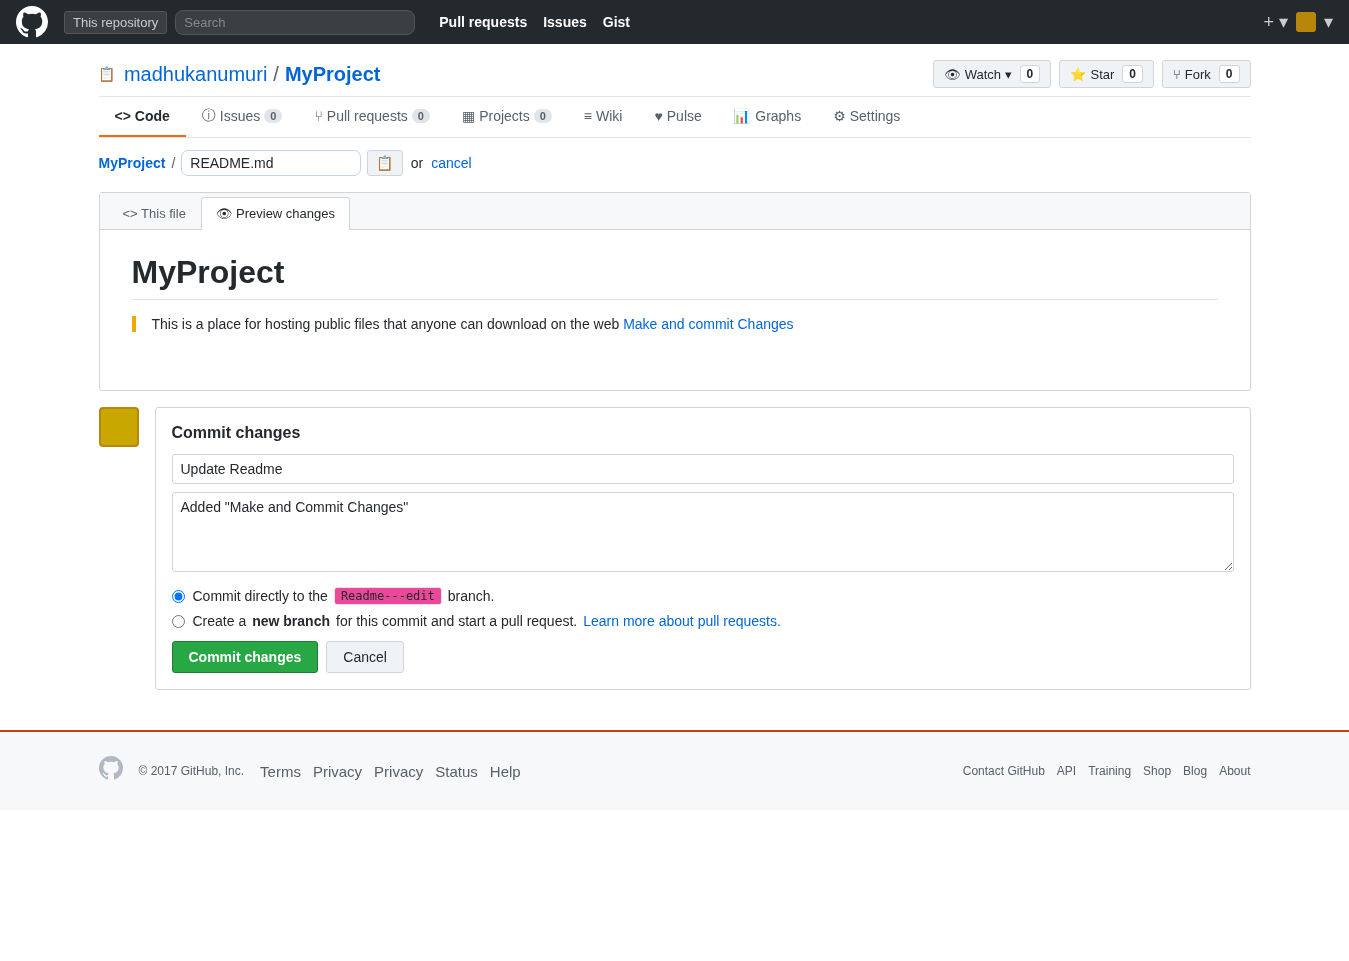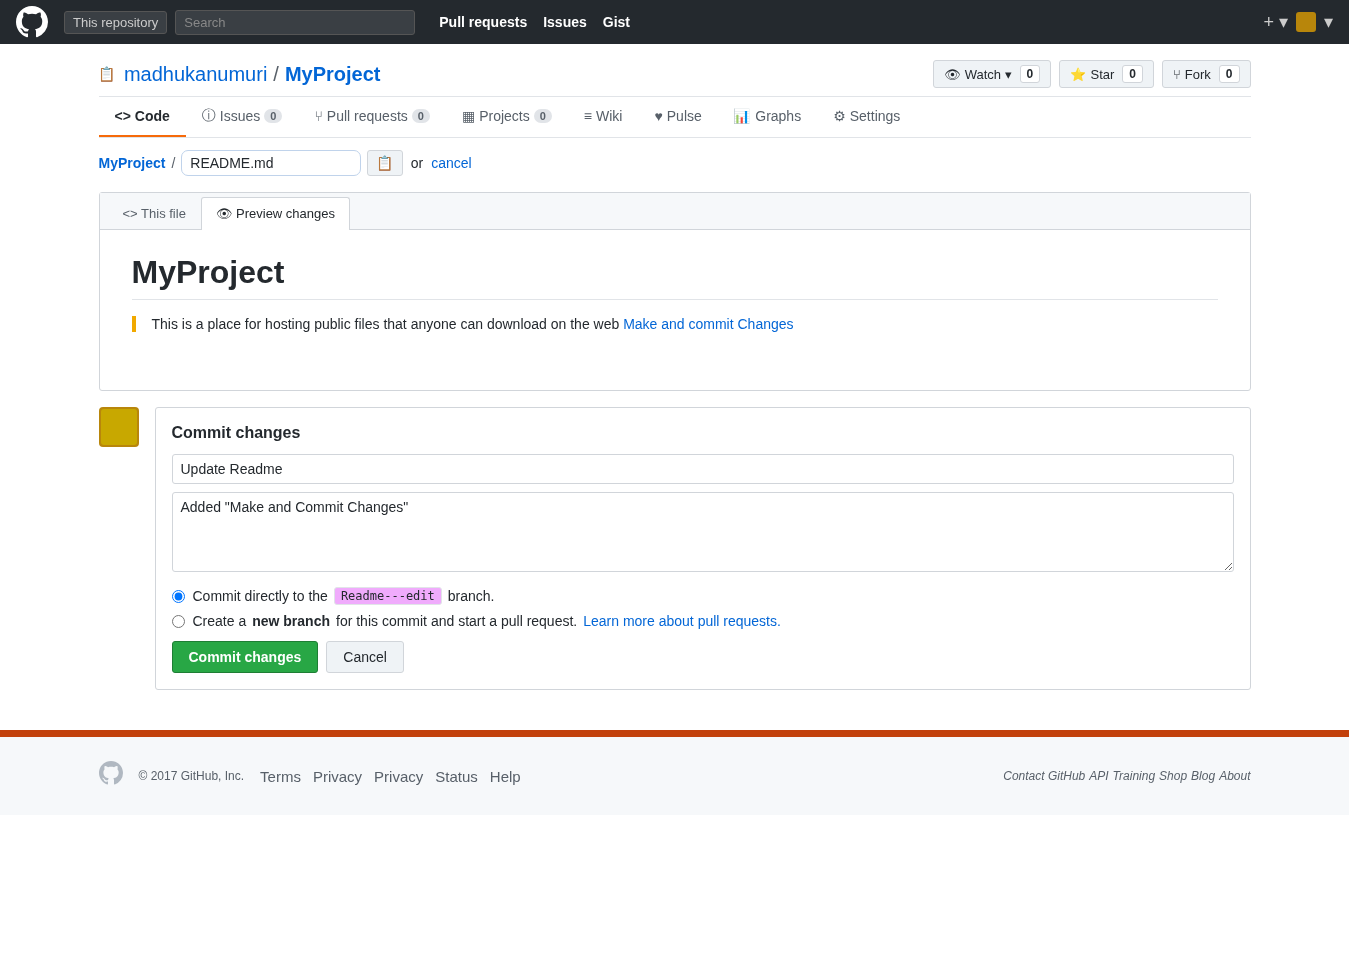--- a/index.html
+++ b/index.html
@@ -4,21 +4,21 @@
   <style>
     * { box-sizing: border-box; margin: 0; padding: 0; }
     body { font-family: -apple-system, BlinkMacSystemFont, "Segoe UI", Helvetica, Arial, sans-serif; font-size: 14px; color: #24292e; background: #fff; }
 
     
     .top-nav { background: #24292e; height: 44px; display: flex; align-items: center; padding: 0 16px; gap: 16px; }
     .top-nav-logo { color: #fff; font-size: 24px; display: flex; align-items: center; }
     .top-nav-logo svg { fill: white; width: 32px; height: 32px; }
     .top-nav-search-wrapper { display: flex; align-items: center; gap: 8px; }
     .top-nav-repo-label { color: #ccc; font-size: 13px; background: #3a3f44; border: 1px solid #555; border-radius: 3px; padding: 3px 8px; cursor: pointer; white-space: nowrap; }
-    .top-nav-search { background: #3a3f44; border: 1px solid #555; border-radius: 3px; color: #ccc; padding: 4px 8px; font-size: 13px; width: 240px; }
+    .top-nav-search { background: #3a3f44; border: 1px solid #555; border-radius: 8px; color: #ccc; padding: 4px 8px; font-size: 13px; width: 240px; }
     .top-nav-search::placeholder { color: #888; }
     .top-nav-links { display: flex; gap: 16px; margin-left: 8px; }
     .top-nav-links a { color: #fff; font-size: 14px; font-weight: 600; text-decoration: none; }
     .top-nav-right { margin-left: auto; display: flex; align-items: center; gap: 8px; }
     .top-nav-icon-btn { color: #ccc; background: none; border: none; cursor: pointer; font-size: 18px; display: flex; align-items: center; gap: 2px; }
     .top-nav-avatar { width: 20px; height: 20px; background: #b8860b; border-radius: 3px; display: inline-block; }
 
     
     .main { max-width: 1200px; margin: 0 auto; padding: 0 24px; }
 
@@ -67,36 +67,36 @@
     .commit-section { display: flex; gap: 16px; margin: 16px 0; align-items: flex-start; }
     .commit-avatar { width: 40px; height: 40px; background: #b8860b; border-radius: 4px; flex-shrink: 0; display: flex; align-items: center; justify-content: center; }
     .commit-avatar-inner { width: 36px; height: 36px; background: #c8a800; border-radius: 3px; }
     .commit-form { flex: 1; border: 1px solid #d1d5da; border-radius: 3px; padding: 16px; background: #fff; }
     .commit-form h3 { font-size: 16px; font-weight: 600; margin-bottom: 12px; color: #24292e; }
     .commit-input { width: 100%; border: 1px solid #d1d5da; border-radius: 3px; padding: 6px 8px; font-size: 14px; margin-bottom: 8px; color: #24292e; }
     .commit-textarea { width: 100%; border: 1px solid #d1d5da; border-radius: 3px; padding: 6px 8px; font-size: 14px; min-height: 80px; resize: vertical; margin-bottom: 12px; color: #24292e; font-family: inherit; }
     .commit-options { margin-bottom: 12px; }
     .commit-option { display: flex; align-items: center; gap: 8px; margin-bottom: 8px; font-size: 14px; }
     .commit-option label { display: flex; align-items: center; gap: 6px; }
-    .branch-badge { background: #f0abfc; border: 1px solid #e1e4e8; border-radius: 3px; padding: 1px 6px; font-family: monospace; font-size: 12px; color: #24292e; }
+    .branch-badge { background: #ec4899; border: 1px solid #e1e4e8; border-radius: 3px; padding: 1px 6px; font-family: monospace; font-size: 12px; color: #24292e; }
     .commit-option a { color: #0366d6; text-decoration: none; }
     .commit-option strong { font-weight: 600; }
     .commit-actions { display: flex; gap: 8px; align-items: center; }
     .btn-commit { background: #28a745; color: #fff; border: 1px solid #1e7e34; border-radius: 3px; padding: 7px 16px; font-size: 14px; font-weight: 600; cursor: pointer; }
     .btn-cancel { background: #eff3f6; border: 1px solid #d1d5da; border-radius: 3px; padding: 7px 16px; font-size: 14px; cursor: pointer; color: #24292e; }
 
     
-    footer { border-top: 7px solid #c2410c; margin-top: 40px; padding: 24px 0; background: #f6f8fa; }
+    footer { border-top: 2px solid #c2410c; margin-top: 40px; padding: 24px 0; background: #f6f8fa; }
     .footer-inner { max-width: 1200px; margin: 0 auto; padding: 0 24px; display: flex; justify-content: space-between; align-items: center; }
     .footer-logo { color: #b0b8c1; font-size: 22px; }
     .footer-left { display: flex; align-items: center; gap: 16px; }
     .footer-copy { color: #586069; font-size: 12px; }
     .footer-links { display: flex; gap: 12px; }
     .footer-links a { color: #586069; font-size: 15px; text-decoration: none; }
-    .footer-right { display: flex; gap: 4px; font-style: italic; }
+    .footer-right { display: flex; gap: 12px; }
     .footer-right a { color: #586069; font-size: 12px; text-decoration: none; }
   </style>
 </head>
 <body>
 
 <nav class="top-nav">
   <div class="top-nav-logo">
     <svg viewBox="0 0 16 16" version="1.1" aria-hidden="true">
       <path fill-rule="evenodd" d="M8 0C3.58 0 0 3.58 0 8c0 3.54 2.29 6.53 5.47 7.59.4.07.55-.17.55-.38 0-.19-.01-.82-.01-1.49-2.01.37-2.53-.49-2.69-.94-.09-.23-.48-.94-.82-1.13-.28-.15-.68-.52-.01-.53.63-.01 1.08.58 1.23.82.72 1.21 1.87.87 2.33.66.07-.52.28-.87.51-1.07-1.78-.2-3.64-.89-3.64-3.95 0-.87.31-1.59.82-2.15-.08-.2-.36-1.02.08-2.12 0 0 .67-.21 2.2.82.64-.18 1.32-.27 2-.27.68 0 1.36.09 2 .27 1.53-1.04 2.2-.82 2.2-.82.44 1.1.16 1.92.08 2.12.51.56.82 1.27.82 2.15 0 3.07-1.87 3.75-3.65 3.95.29.25.54.73.54 1.48 0 1.07-.01 1.93-.01 2.2 0 .21.15.46.55.38A8.013 8.013 0 0 0 16 8c0-4.42-3.58-8-8-8z"></path>
     </svg>

